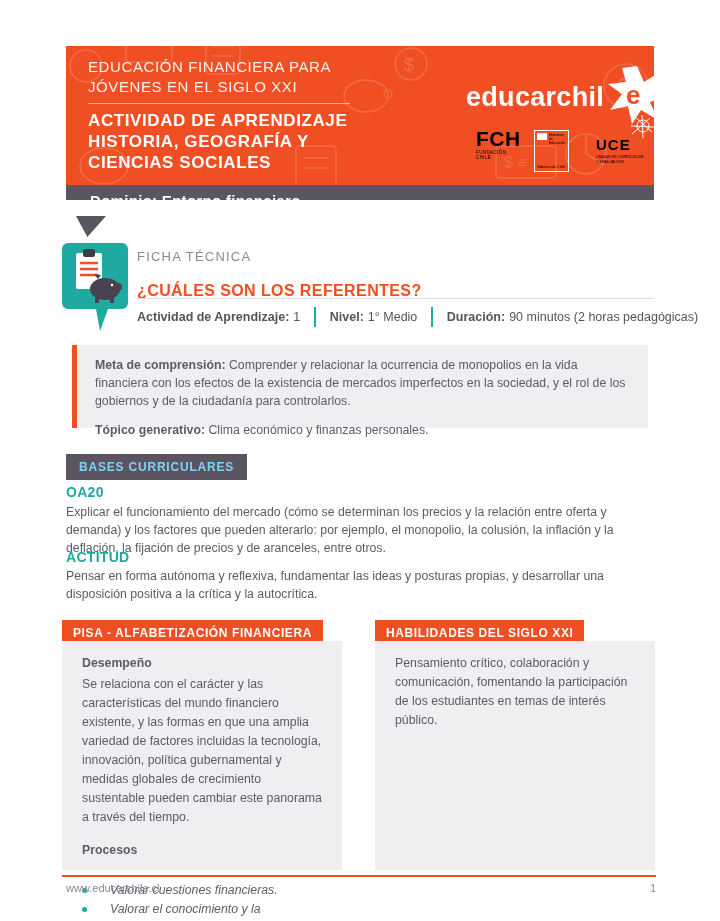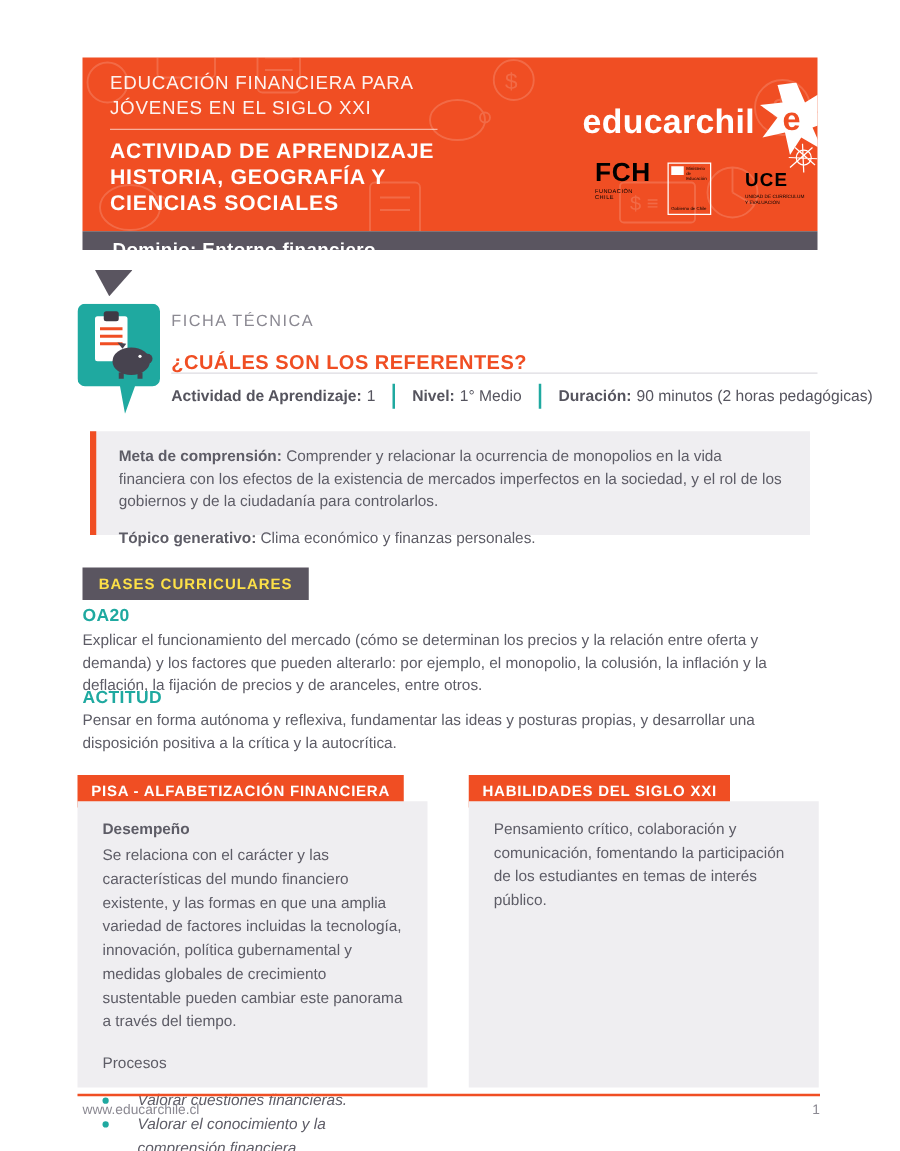--- a/index.html
+++ b/index.html
@@ -42,29 +42,29 @@
   .ficha-meta{position:absolute;left:137px;top:305px;height:24px;display:flex;align-items:center;font-size:12.5px;color:#55545e;}
   .ficha-meta .sep{width:1.5px;height:20px;background:#1fa9a0;margin:0 14px;}
   .ficha-meta b{font-weight:700;margin-right:4px;}
 
   
   .meta-box{position:absolute;left:72px;top:345px;width:576px;height:83px;background:#efeef1;border-left:5px solid #f04e23;padding:11px 16px 10px 18px;font-size:12.3px;line-height:18px;color:#5d5c66;}
   .meta-box .p2{margin-top:11px;}
   .lead{font-weight:700;}
 
   
-  .badge-dark{position:absolute;left:66px;top:454px;background:#5a5560;color:#fde047;font-size:12px;font-weight:700;letter-spacing:.8px;padding:6px 13px;}
+  .badge-dark{position:absolute;left:66px;top:454px;background:#5a5560;color:#7dd3fc;font-size:12px;font-weight:700;letter-spacing:.8px;padding:6px 13px;}
   .sub-teal{position:absolute;font-size:14px;font-weight:700;color:#1fa9a0;letter-spacing:.3px;}
   .body-text{position:absolute;left:66px;width:592px;font-size:12.3px;line-height:18px;color:#5d5c66;}
 
   
   .badge-orange{position:absolute;top:620px;background:#f04e23;color:#fff;font-size:12px;font-weight:700;letter-spacing:.6px;padding:6px 11px;}
   .col-box{position:absolute;top:641px;width:280px;height:229px;background:#efeef1;padding:13px 16px 12px 20px;font-size:12.3px;line-height:19px;color:#5d5c66;}
   .col-box .sub{font-weight:700;margin-bottom:2px;}
-  .col-box .procesos{font-weight:400;margin-top:14px;margin-bottom:11px;}
+  .col-box .procesos{font-weight:700;margin-top:14px;margin-bottom:21px;}
   .bullet{display:flex;gap:23px;font-style:italic;}
   .bullet .dot{width:5px;height:5px;border-radius:50%;background:#1fa9a0;margin-top:7px;flex:0 0 auto;}
 
   
   .footer-line{position:absolute;left:62px;top:875px;width:594px;height:2px;background:#f04e23;}
   .footer-url{position:absolute;left:66px;top:882px;font-size:11px;color:#8b8992;text-decoration:none;}
   .footer-page{position:absolute;right:64px;top:882px;font-size:11px;color:#8b8992;}
 </style>
 </head>
 <body>

